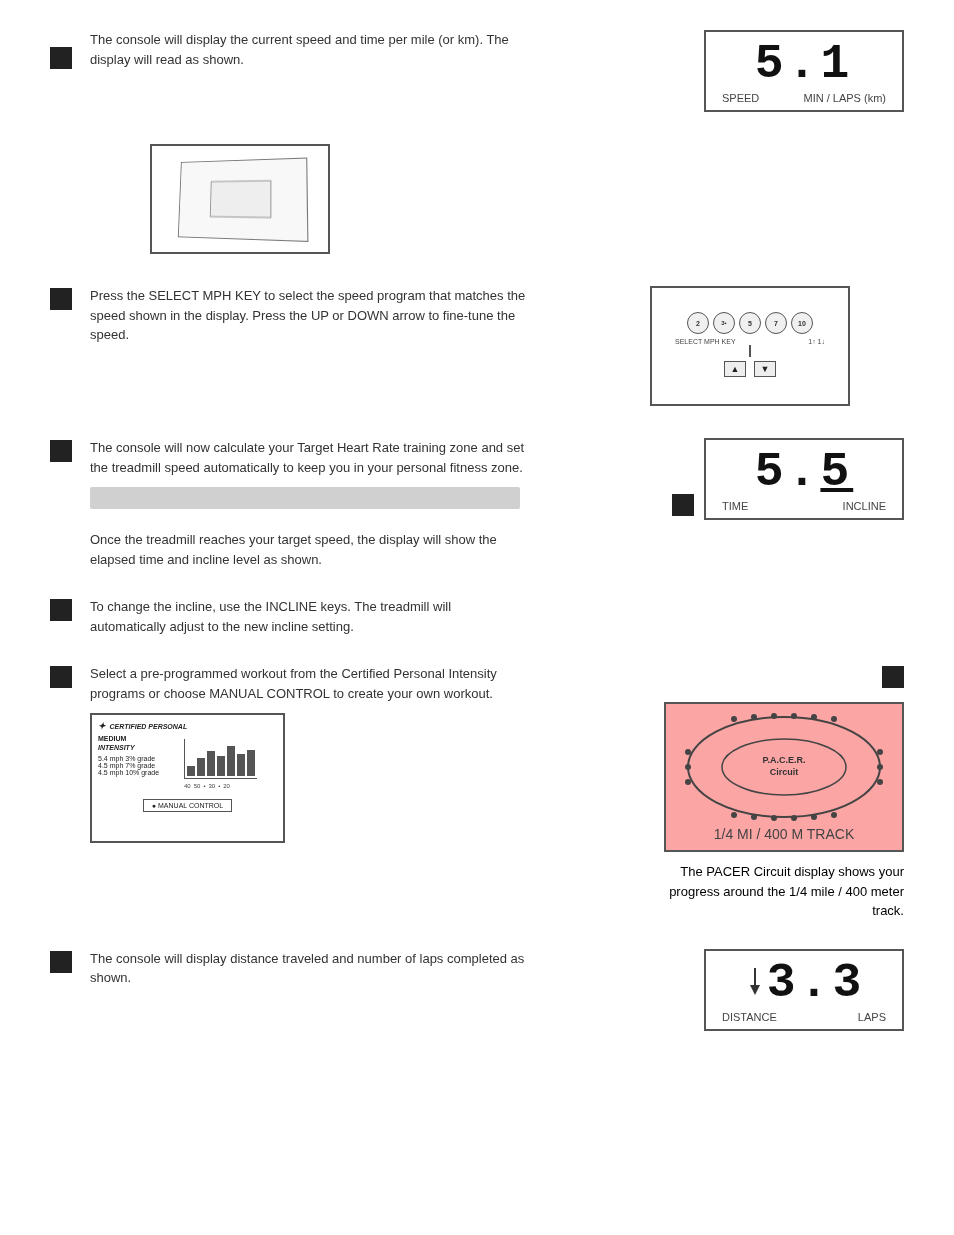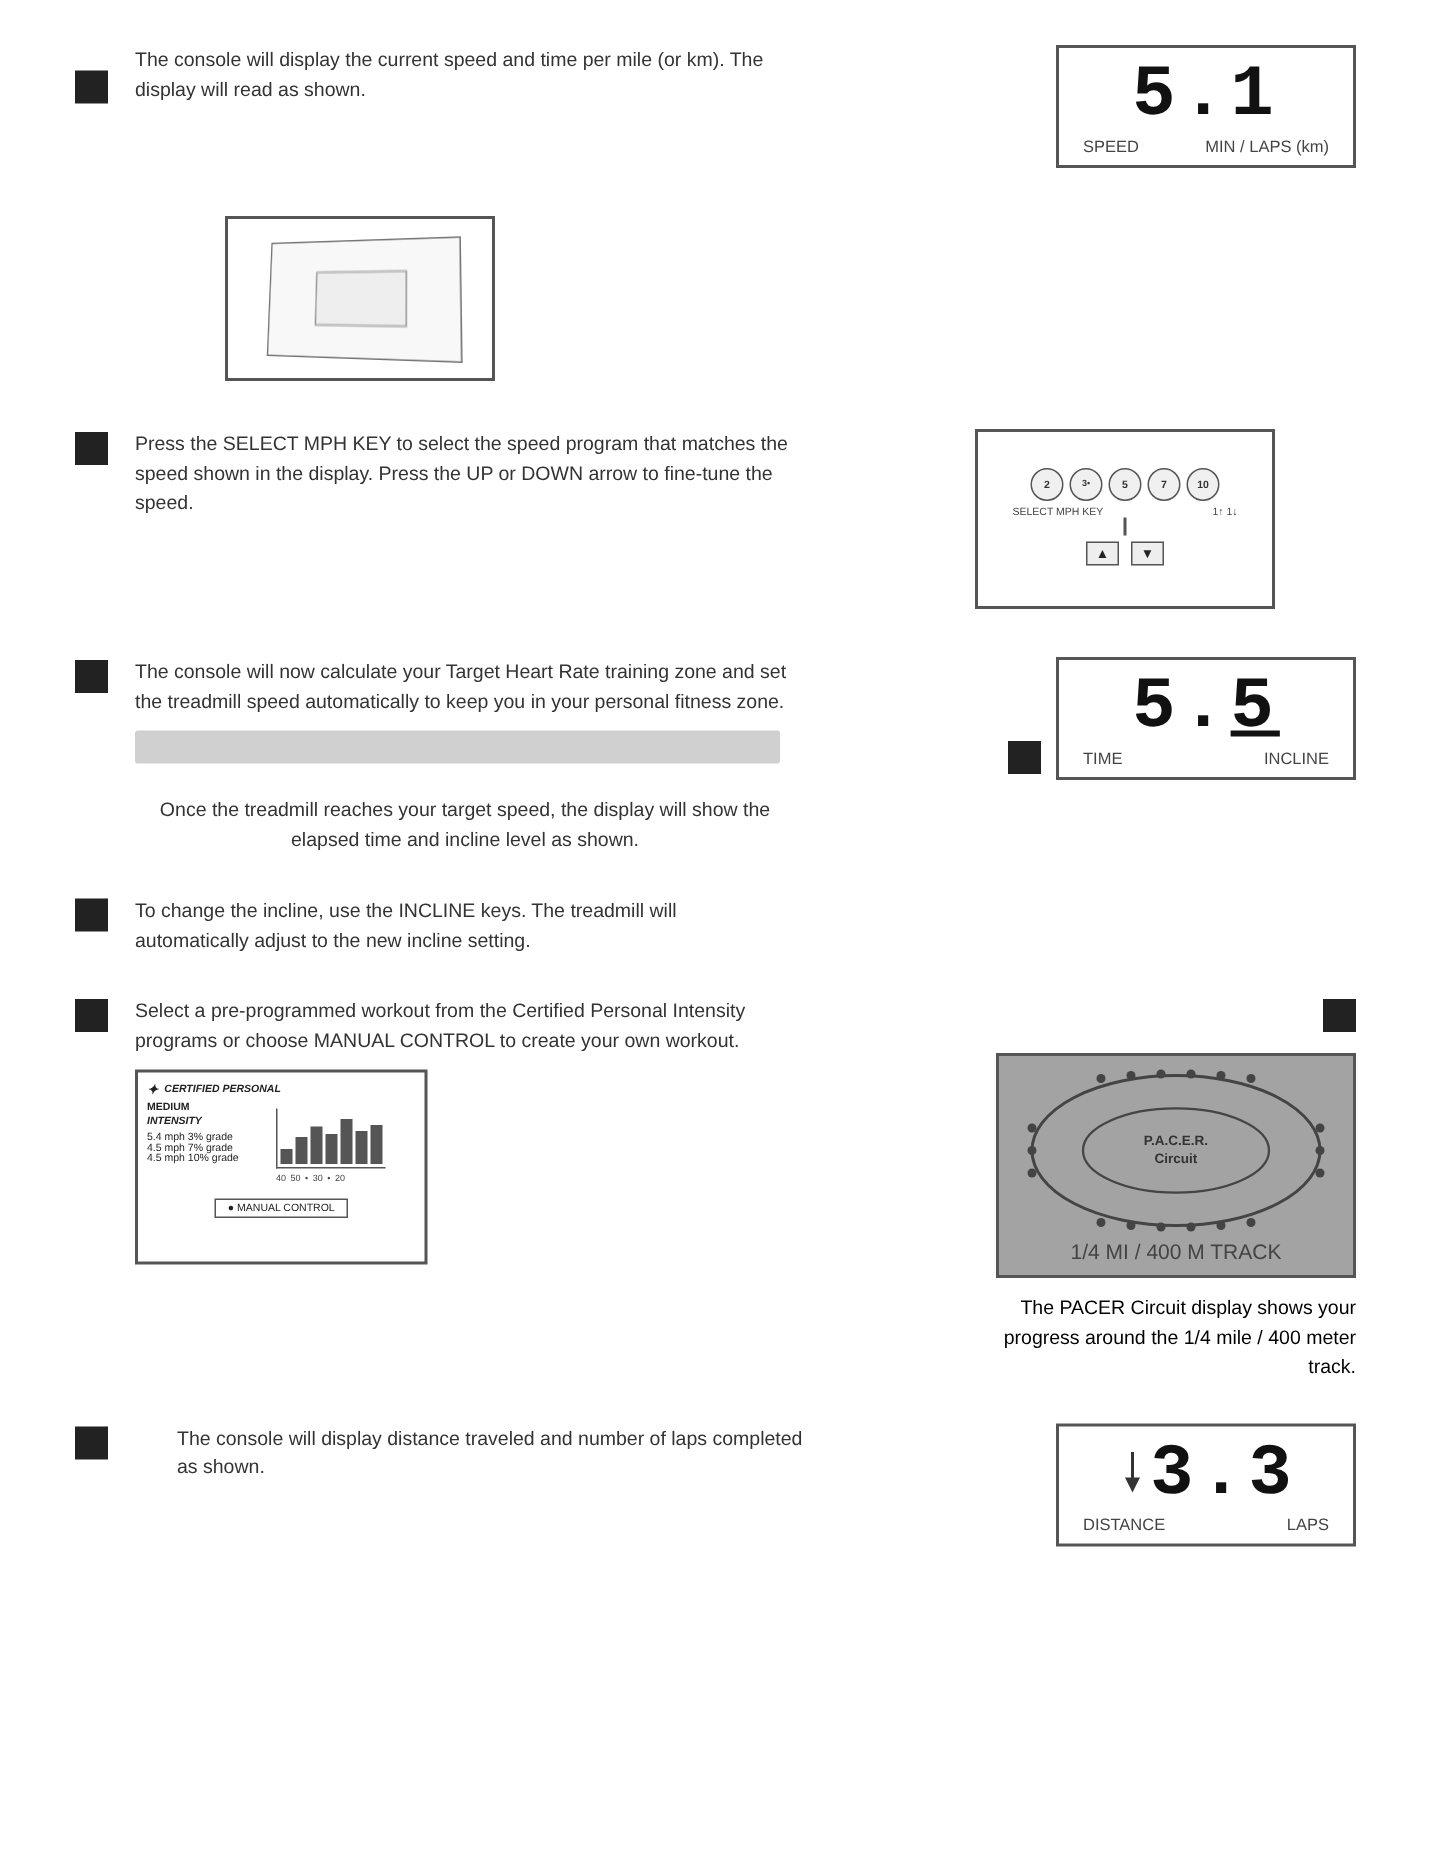--- a/index.html
+++ b/index.html
@@ -187,21 +187,21 @@
 
     
     .track-box {
       border: 2px solid #555;
       width: 240px;
       height: 150px;
       display: flex;
       align-items: center;
       justify-content: center;
       position: relative;
-      background: #a3a3a3;
+      background: #fca5a5;
     }
     .track-bottom-label {
       font-size: 14px;
       color: #444;
       text-align: left;
       margin-top: 4px;
     }
 
     
     .intensity-box {
@@ -334,21 +334,21 @@
         </div>
         <div class="display-labels">
           <span>TIME</span>
           <span>INCLINE</span>
         </div>
       </div>
     </div>
   </div>
 
   <div style="display:flex; margin-bottom:28px; align-items:flex-start;">
-    <div style="width:500px;text-align:center;">
+    <div style="width:500px;">
       <div style="display:flex; align-items:flex-start;">
         <div style="width:22px; flex-shrink:0; margin-right:18px;"></div>
         <div class="section-text">
           Once the treadmill reaches your target speed, the display will show the elapsed time and incline level as shown.
         </div>
       </div>
     </div>
   </div>
 
   <div style="display:flex; margin-bottom:28px; align-items:flex-start;">
@@ -461,21 +461,21 @@
       </div>
 
       <div style="max-width:240px; font-size:13px; line-height:1.5; color:#000000; text-align:right;">
         The PACER Circuit display shows your progress around the 1/4 mile / 400 meter track.
       </div>
     </div>
   </div>
 
   <div style="display:flex; margin-bottom:28px; align-items:flex-start;">
     <div style="width:500px;">
-      <div style="display:flex; align-items:flex-start;gap:28px;">
+      <div style="display:flex; align-items:flex-start;">
         <div class="bullet"></div>
         <div class="section-text">
           The console will display distance traveled and number of laps completed as shown.
         </div>
       </div>
     </div>
     <div style="margin-left:auto;">
       <div class="display-box">
         <div style="display:flex; align-items:center;">
 

